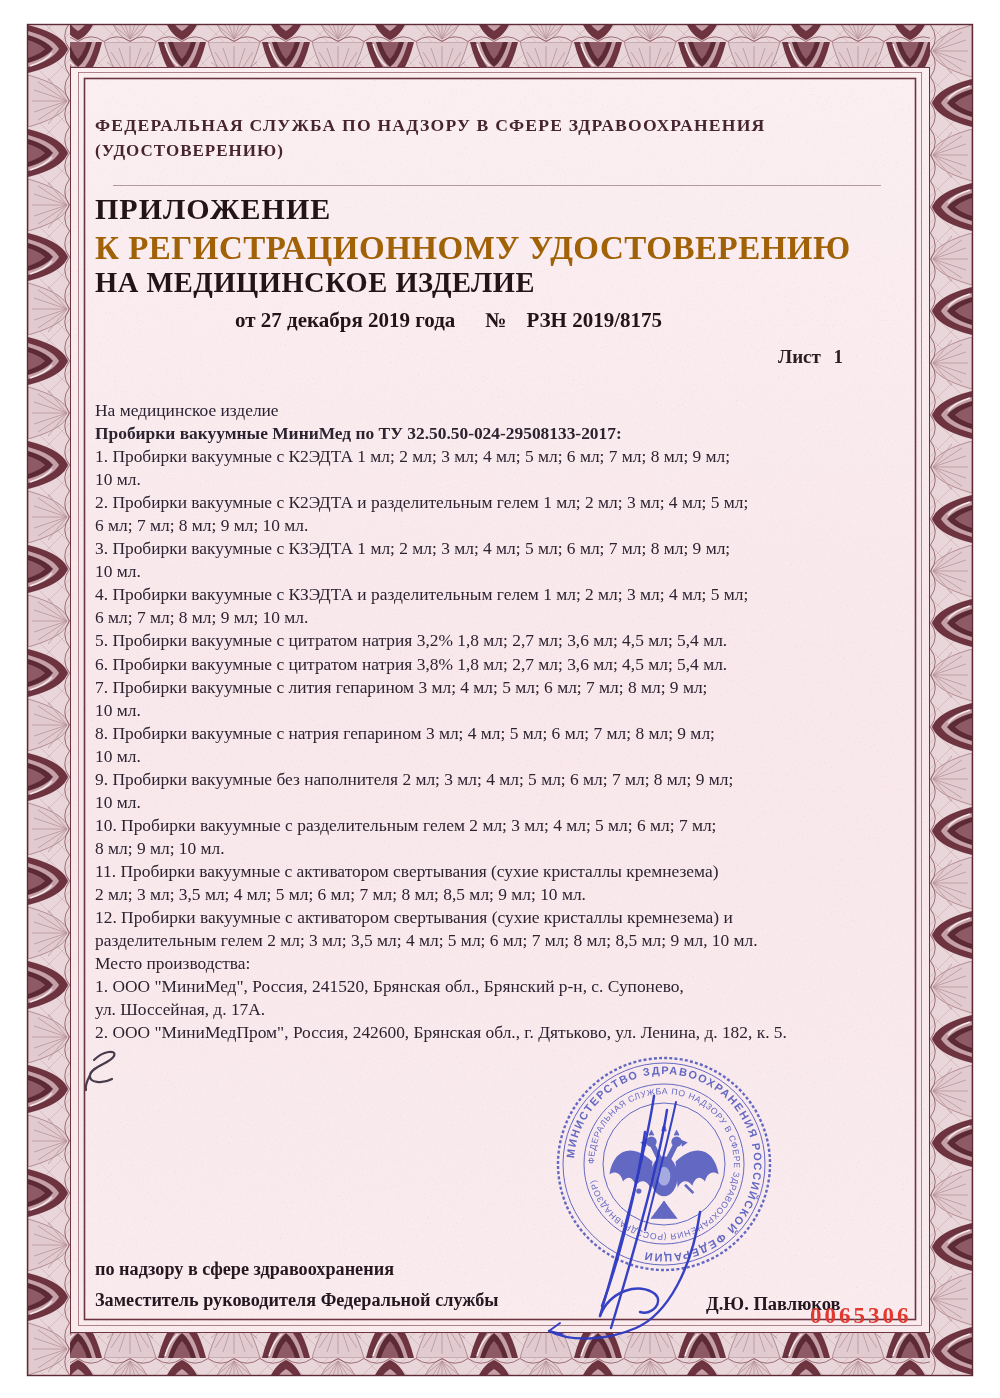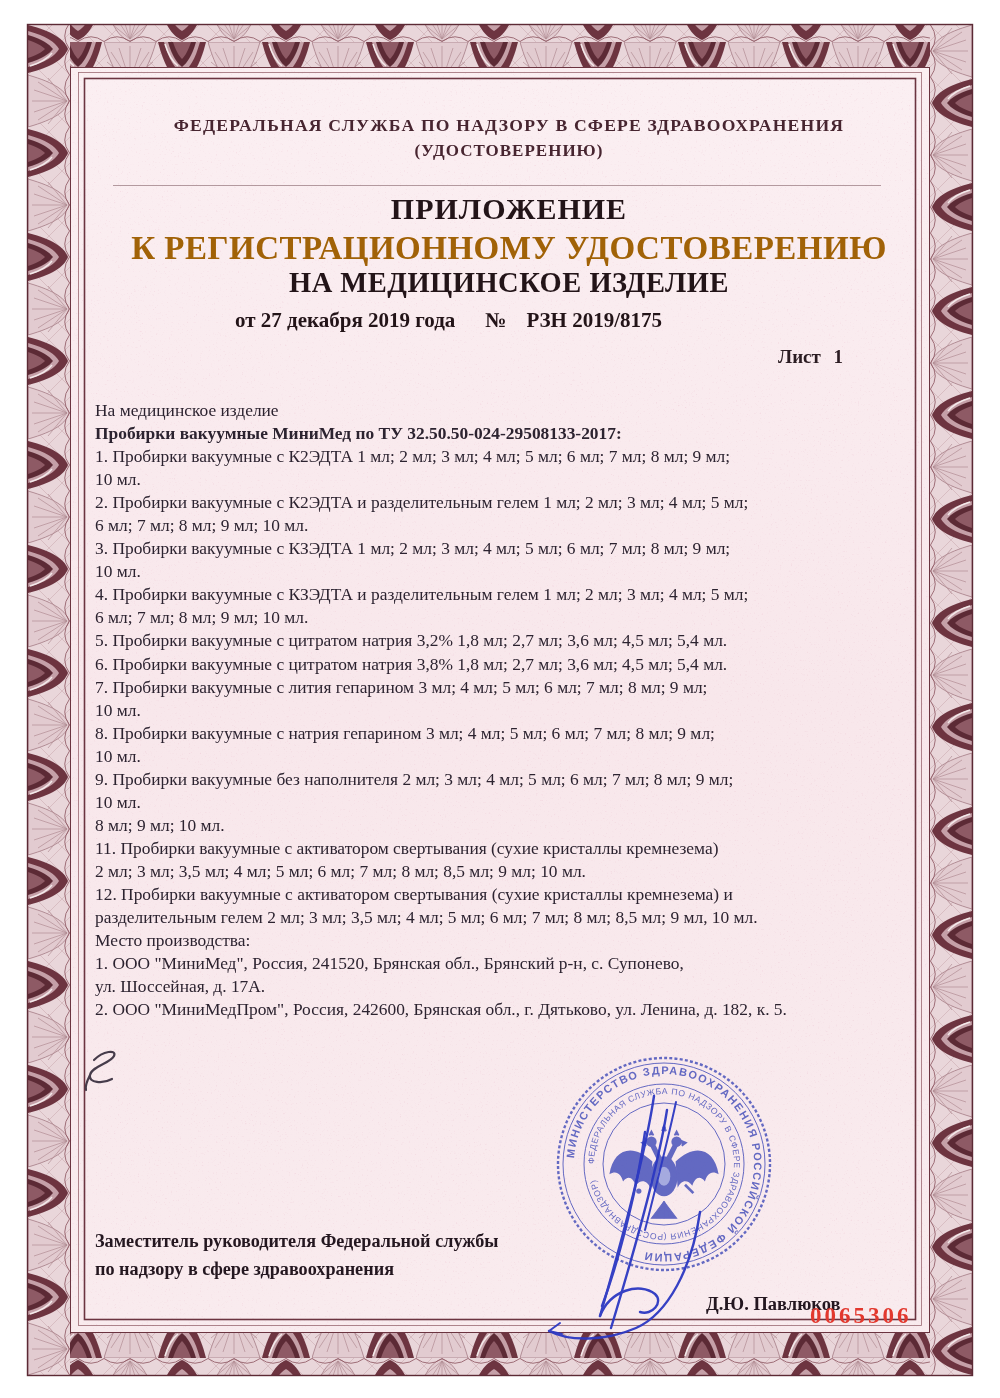--- a/index.html
+++ b/index.html
@@ -1,34 +1,34 @@
 <!DOCTYPE html>
 <html><head>
 <meta charset="utf-8">
 <style>
   html,body{margin:0;padding:0;background:#ffffff;}
   .page{position:relative;width:1000px;height:1398px;background:#ffffff;overflow:hidden;
         font-family:"Liberation Serif",serif;color:#2c2330;}
   .layer{position:absolute;left:0;top:0;width:1000px;height:1398px;}
   .abs{position:absolute;}
-  .ctr{left:104px;width:810px;text-align:center;}
+  .ctr{left:95px;width:810px;text-align:left;}
   .agency{top:115px;font-size:17.6px;font-weight:600;letter-spacing:1.2px;color:#472530;}
   .agency2{top:141px;font-size:17px;font-weight:600;letter-spacing:1px;color:#472530;}
   .divider{top:185px;left:113px;width:768px;height:0;border-top:1.2px solid #8d6b73;opacity:.65;}
   .t1{top:192px;font-size:30px;font-weight:bold;letter-spacing:1px;color:#231418;}
   .t2{top:230px;font-size:33px;font-weight:bold;letter-spacing:.5px;color:#a16207;}
   .t3{top:267px;font-size:28.5px;font-weight:bold;letter-spacing:.5px;color:#231418;}
   .dateline{top:308px;left:235px;font-size:21px;font-weight:bold;color:#231418;white-space:nowrap;}
   .nsign{margin-left:30px;}
   .rnum{margin-left:20px;}
   .sheet{top:346px;left:778px;font-size:19px;font-weight:bold;color:#2b1c22;word-spacing:8px;}
   .body{top:399px;left:95px;width:818px;font-size:17.4px;color:#2c2330;}
   .bline{height:23.05px;line-height:23.05px;white-space:nowrap;}
   .bline.b{font-weight:bold;}
-  .signer1{top:1231px;left:95px;font-size:18.2px;font-weight:bold;color:#241720;}
+  .signer1{top:1290px;left:95px;font-size:18.2px;font-weight:bold;color:#241720;}
   .signer2{top:1259px;left:95px;font-size:18.2px;font-weight:bold;color:#241720;}
   .signerName{top:1259px;left:706px;font-size:18.5px;font-weight:bold;color:#241720;margin-top:35px;}
   .serial{top:1289px;left:810px;font-size:23px;font-weight:bold;letter-spacing:3px;
           color:#e2382e;font-family:Liberation Serif, serif;margin-top:14px;}
   .stamp{position:absolute;left:552px;top:1052px;width:224px;height:224px;}
 </style>
 </head>
 <body>
 
 <div class="page">
@@ -105,20 +105,21 @@
       <div class="bline">4. Пробирки вакуумные с КЗЭДТА и разделительным гелем 1 мл; 2 мл; 3 мл; 4 мл; 5 мл;</div>
       <div class="bline">6 мл; 7 мл; 8 мл; 9 мл; 10 мл.</div>
       <div class="bline">5. Пробирки вакуумные с цитратом натрия 3,2% 1,8 мл; 2,7 мл; 3,6 мл; 4,5 мл; 5,4 мл.</div>
       <div class="bline">6. Пробирки вакуумные с цитратом натрия 3,8% 1,8 мл; 2,7 мл; 3,6 мл; 4,5 мл; 5,4 мл.</div>
       <div class="bline">7. Пробирки вакуумные с лития гепарином 3 мл; 4 мл; 5 мл; 6 мл; 7 мл; 8 мл; 9 мл;</div>
       <div class="bline">10 мл.</div>
       <div class="bline">8. Пробирки вакуумные с натрия гепарином 3 мл; 4 мл; 5 мл; 6 мл; 7 мл; 8 мл; 9 мл;</div>
       <div class="bline">10 мл.</div>
       <div class="bline">9. Пробирки вакуумные без наполнителя 2 мл; 3 мл; 4 мл; 5 мл; 6 мл; 7 мл; 8 мл; 9 мл;</div>
       <div class="bline">10 мл.</div>
+      <div class="bline">10. Пробирки вакуумные с разделительным гелем 2 мл; 3 мл; 4 мл; 5 мл; 6 мл; 7 мл;</div>
       <div class="bline">8 мл; 9 мл; 10 мл.</div>
       <div class="bline">11. Пробирки вакуумные с активатором свертывания (сухие кристаллы кремнезема)</div>
       <div class="bline">2 мл; 3 мл; 3,5 мл; 4 мл; 5 мл; 6 мл; 7 мл; 8 мл; 8,5 мл; 9 мл; 10 мл.</div>
       <div class="bline">12. Пробирки вакуумные с активатором свертывания (сухие кристаллы кремнезема) и</div>
       <div class="bline">разделительным гелем 2 мл; 3 мл; 3,5 мл; 4 мл; 5 мл; 6 мл; 7 мл; 8 мл; 8,5 мл; 9 мл, 10 мл.</div>
       <div class="bline">Место производства:</div>
       <div class="bline">1. ООО "МиниМед", Россия, 241520, Брянская обл., Брянский р-н, с. Супонево,</div>
       <div class="bline">ул. Шоссейная, д. 17А.</div>
       <div class="bline">2. ООО "МиниМедПром", Россия, 242600, Брянская обл., г. Дятьково, ул. Ленина, д. 182, к. 5.</div>
     </div>

